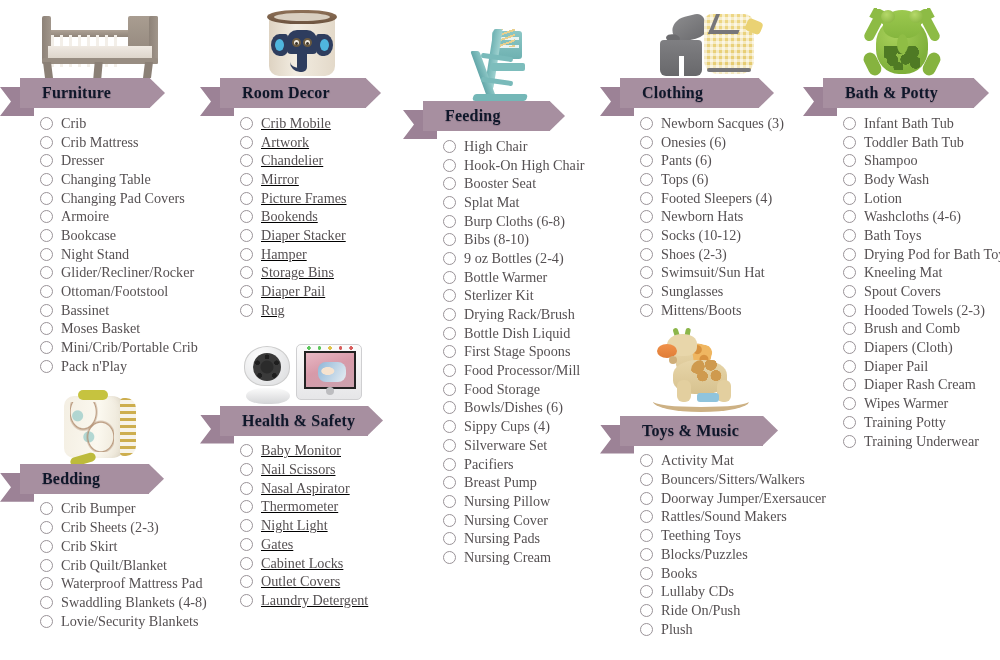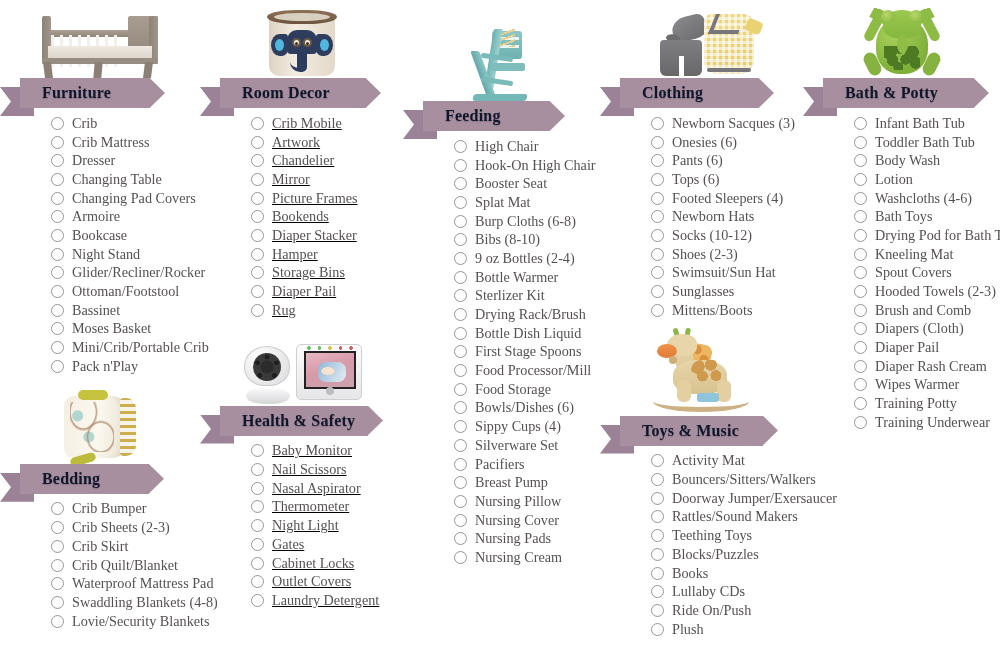--- a/index.html
+++ b/index.html
@@ -87,21 +87,21 @@
   .w-health   .band{width:148px;}
   .w-feeding  .band{width:127px;}
   .w-clothing .band{width:139px;}
   .w-toys     .band{width:143px;}
   .w-bath     .band{width:151px;}
 
   
   ul.list{
     list-style:none;
     margin:0;
-    padding:0 0 0 51px;
+    padding:0 0 0 40px;
   }
   ul.list li{
     display:flex;
     align-items:center;
     height:18.7px;
     font-size:14.2px;
     color:#555052;
     white-space:nowrap;
   }
   .cbx{
@@ -1058,20 +1058,24 @@
         <li>
             <span class="cbx"></span>
             <span>Infant Bath Tub</span>
           </li>
         <li>
             <span class="cbx"></span>
             <span>Toddler Bath Tub</span>
           </li>
         <li>
             <span class="cbx"></span>
+            <span>Shampoo</span>
+          </li>
+        <li>
+            <span class="cbx"></span>
             <span>Body Wash</span>
           </li>
         <li>
             <span class="cbx"></span>
             <span>Lotion</span>
           </li>
         <li>
             <span class="cbx"></span>
             <span>Washcloths (4-6)</span>
           </li>

